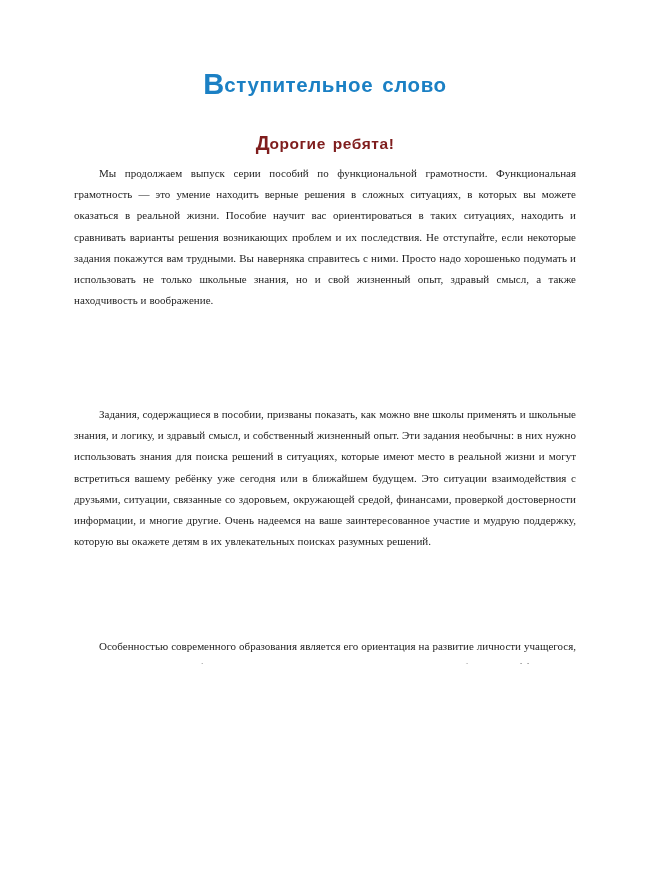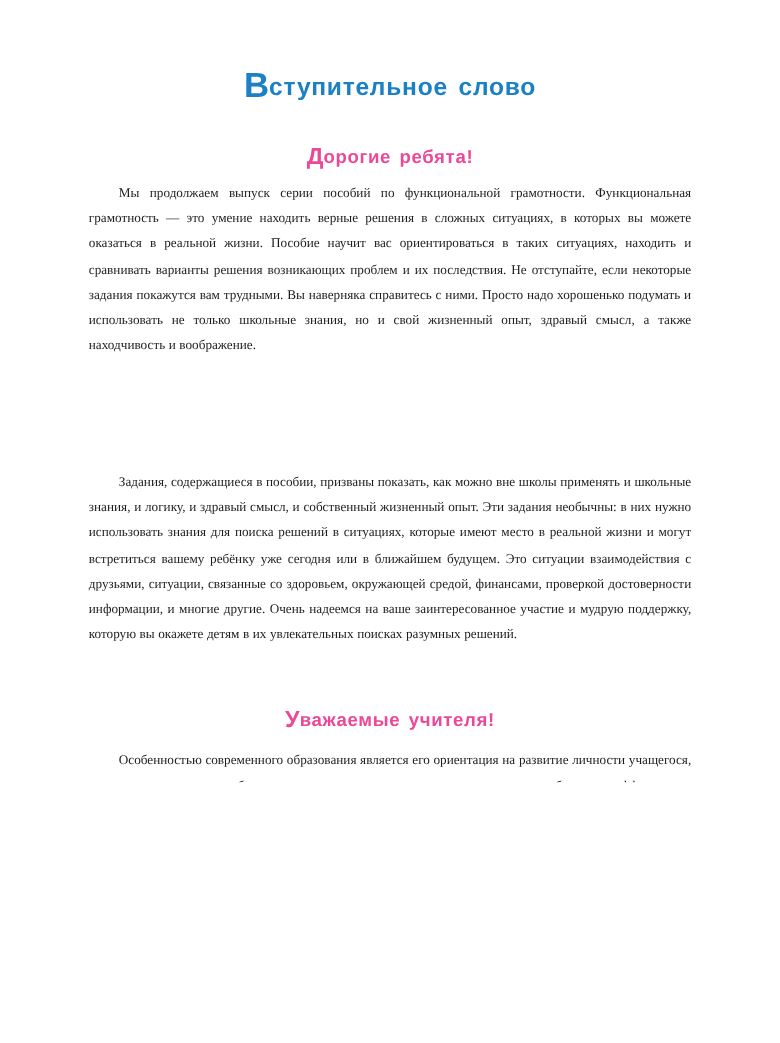--- a/index.html
+++ b/index.html
@@ -6,21 +6,21 @@
   html, body {
     margin: 0;
     padding: 0;
     background: #ffffff;
   }
 
   .page {
     position: relative;
     width: 650px;
     height: 652px;
-    margin: 0 auto;
+    margin: 12px auto;
     background: #ffffff;
     overflow: hidden;
     font-family: "Liberation Serif", "DejaVu Serif", serif;
     color: #1a1a1a;
     text-decoration: underline;
   }
 
   .content {
     position: absolute;
     left: 74px;
@@ -59,21 +59,21 @@
     width: 9px;
   }
 
   
   .section-heading {
     margin: 0;
     padding: 0;
     text-align: center;
     font-family: "Liberation Sans", "DejaVu Sans", sans-serif;
     font-weight: bold;
-    color: #ec4899;
+    color: #7f1d1d;
     font-size: 15.5px;
     letter-spacing: 0.55px;
     line-height: 1;
     width: 502px;
     white-space: nowrap;
   }
   .section-heading .drop {
     font-size: 19.5px;
     letter-spacing: 0px;
     vertical-align: -1px;
@@ -122,20 +122,17 @@
 
     <h2 class="section-heading h-dear-kids">
       <span class="drop">Д</span><span>орогие</span><span class="word-gap"></span><span>ребята!</span>
     </h2>
 
     <p class="body-par p-kids">Мы продолжаем выпуск серии пособий по функциональной грамотности. Функциональная грамотность — это умение находить верные решения в сложных ситуациях, в которых вы можете оказаться в реальной жизни. Пособие научит вас ориентироваться в таких ситуациях, находить и сравнивать варианты решения возникающих проблем и их последствия. Не отступайте, если некоторые задания покажутся вам трудными. Вы наверняка справитесь с ними. Просто надо хорошенько подумать и использовать не только школьные знания, но и свой жизненный опыт, здравый смысл, а также находчивость и воображение.</p>
 
 
     <p class="body-par p-parents">Задания, содержащиеся в пособии, призваны показать, как можно вне школы применять и школьные знания, и логику, и здравый смысл, и собственный жизненный опыт. Эти задания необычны: в них нужно использовать знания для поиска решений в ситуациях, которые имеют место в реальной жизни и могут встретиться вашему ребёнку уже сегодня или в ближайшем будущем. Это ситуации взаимодействия с друзьями, ситуации, связанные со здоровьем, окружающей средой, финансами, проверкой достоверности информации, и многие другие. Очень надеемся на ваше заинтересованное участие и мудрую поддержку, которую вы окажете детям в их увлекательных поисках разумных решений.</p>
 
-    <h2 class="section-heading h-teachers">
-      <span class="drop">У</span><span>важаемые</span><span class="word-gap"></span><span>учителя!</span>
-    </h2>
 
     <p class="body-par p-teachers">Особенностью современного образования является его ориентация на развитие личности учащегося, на достижение таких образовательных результатов, которые помогут вырабатывать эффективные жизненные стратегии, принимать верные решения в различных сферах человеческой деятельности, общения и социальных отношений. Перед вами необычное с точки зрения классической дидактики пособие. Оно обогатит ваш методический багаж новыми знаниями и приёмами обучения, и вы вместе со школьниками пройдёте по пути достижения значимого образовательного результата — пути формирования функциональной грамотности.</p>
 
   </div>
 </div>
 
 </body></html>

